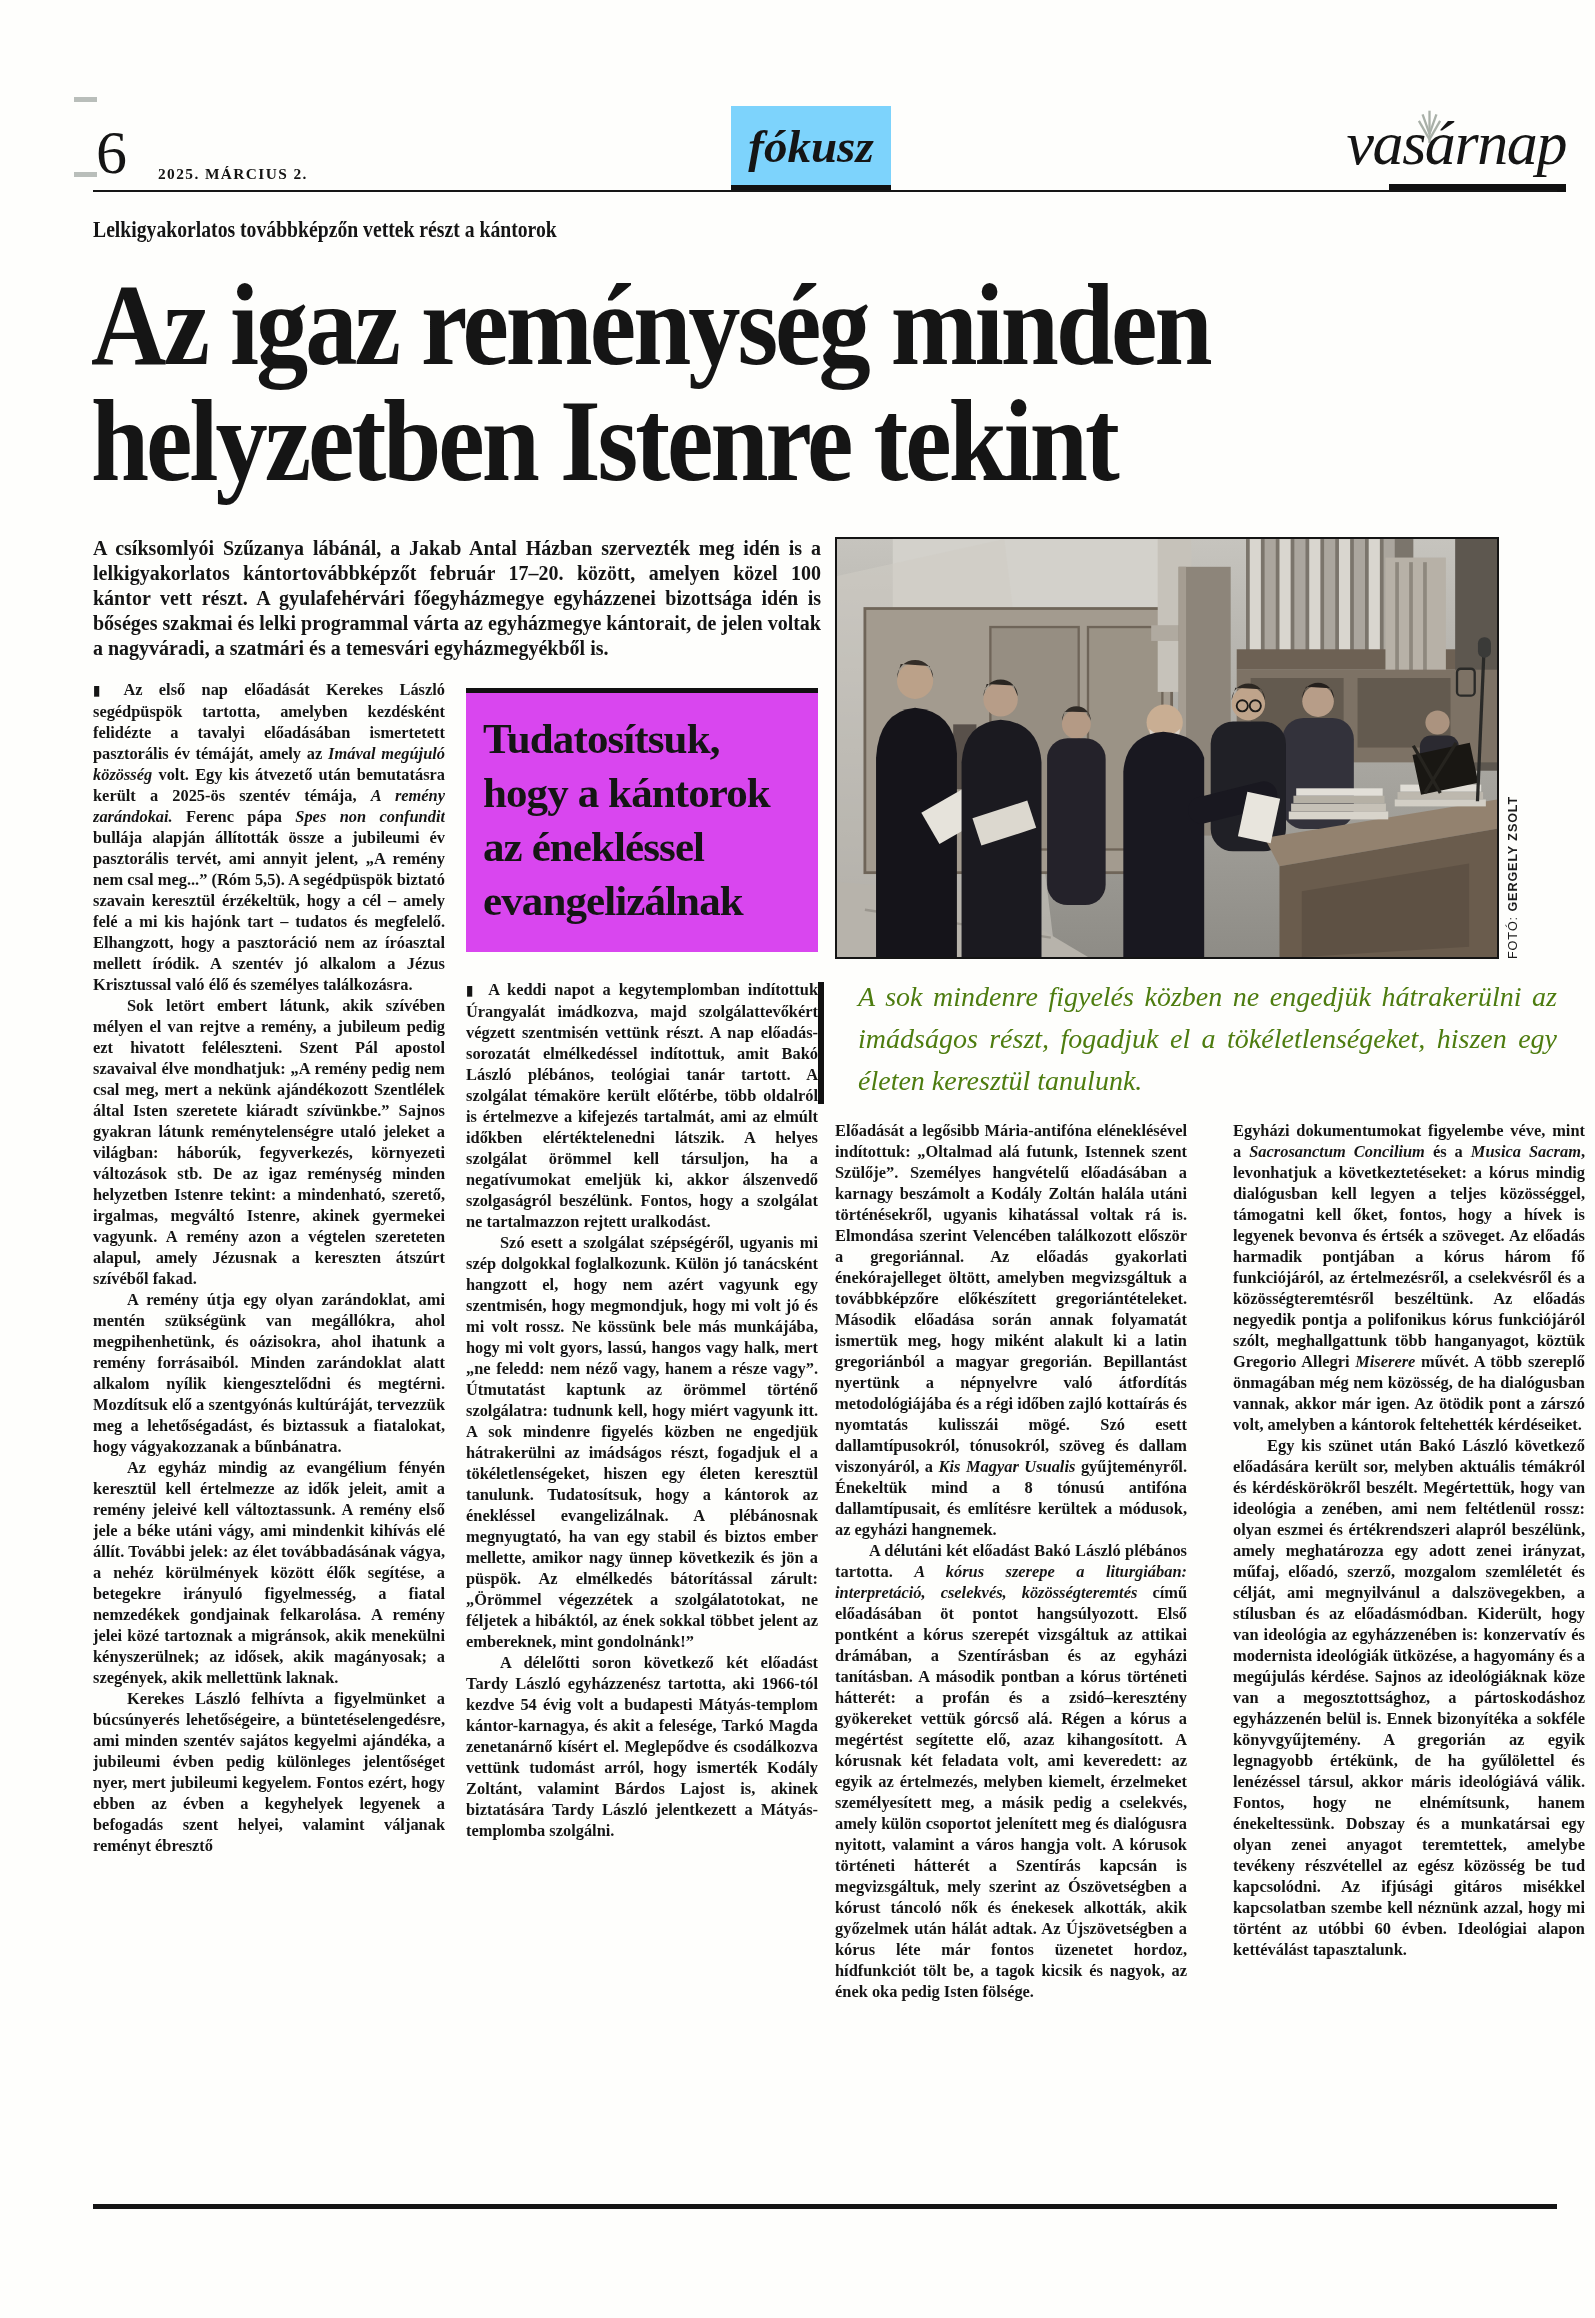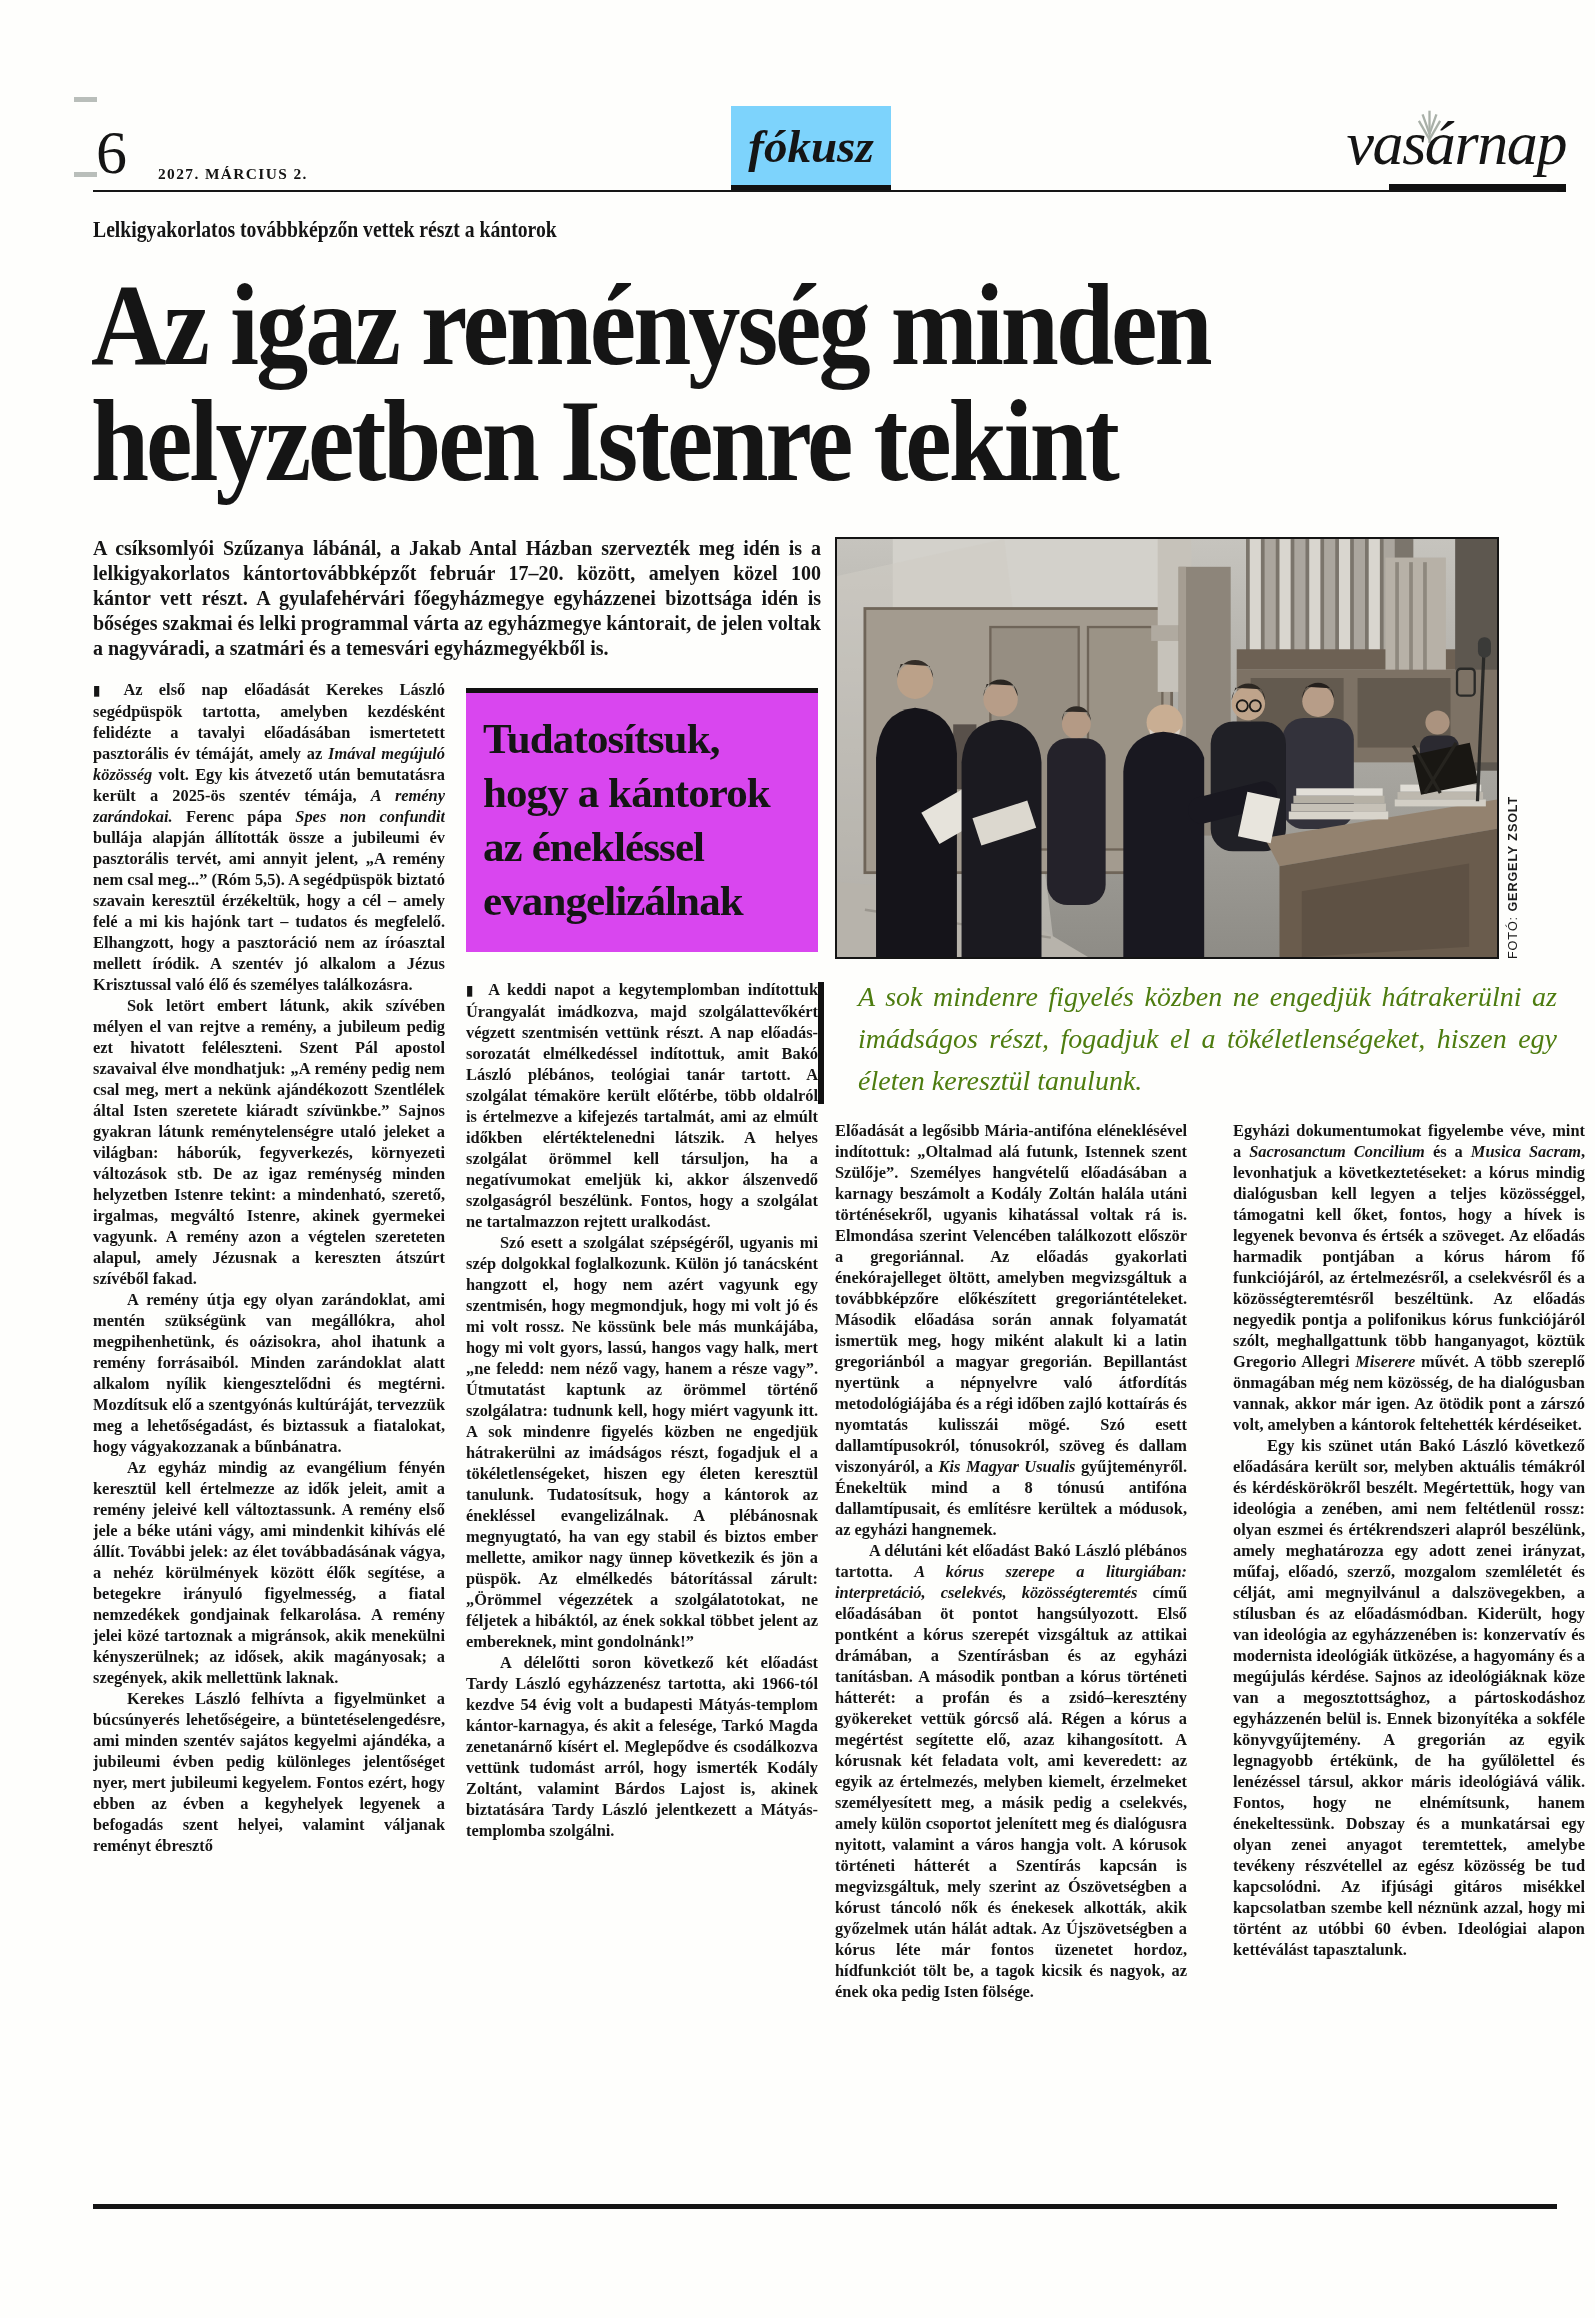--- a/index.html
+++ b/index.html
@@ -55,21 +55,21 @@
   .bottom-rule{position:absolute;left:93px;top:2204px;width:1464px;height:4.7px;background:#141414;}
 </style>
 </head>
 <body>
 
 <div class="page">
 
   <div class="crop-mark m1"></div>
   <div class="crop-mark m2"></div>
   <div class="page-number">6</div>
-  <div class="issue-date">2027. MÁRCIUS 2.</div>
+  <div class="issue-date">2025. MÁRCIUS 2.</div>
   <div class="section-badge">
     <span>fókusz</span>
   </div>
   <div class="wheat-icon">
     <svg width="31" height="36" viewBox="0 0 66 78">
       <g stroke="#a9b0a8" stroke-width="5" fill="none">
         <line x1="33" y1="78" x2="33" y2="8"></line>
         <line x1="33" y1="70" x2="10" y2="30"></line>
         <line x1="33" y1="70" x2="56" y2="30"></line>
         <line x1="33" y1="58" x2="18" y2="16"></line>

